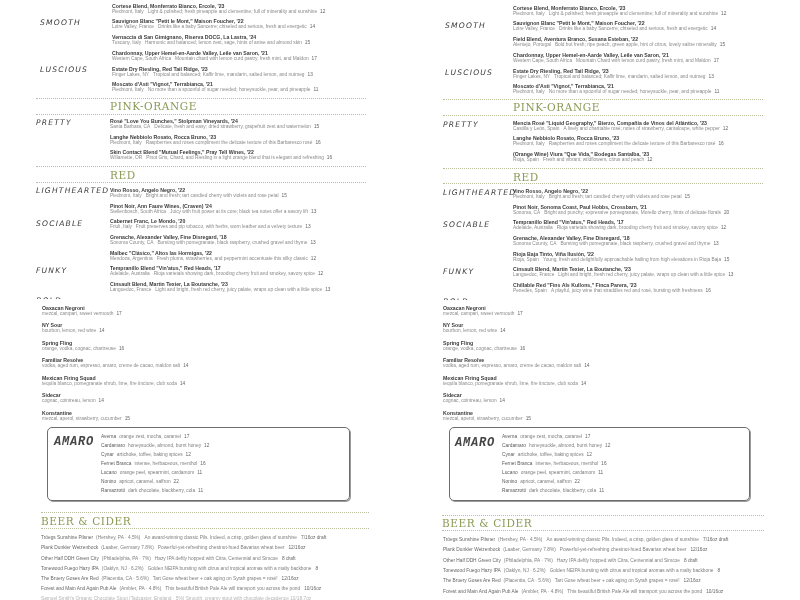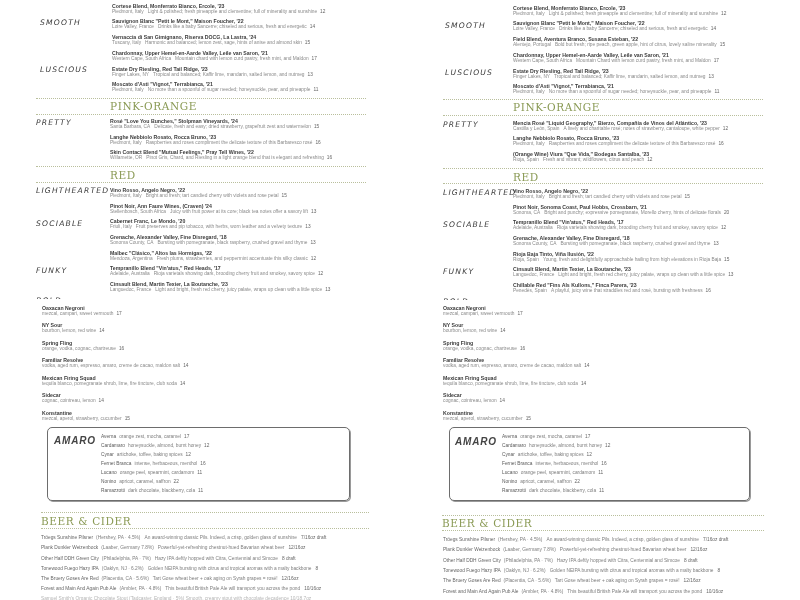--- a/index.html
+++ b/index.html
@@ -28,22 +28,22 @@
     .cocktail { position: absolute; }
     .cocktail .cname { font-size: 5.2px; color: #3b3b3b; font-weight: bold; line-height: 6px; white-space: nowrap; }
     .cocktail .cdesc { font-size: 4.8px; color: #8a8a8a; line-height: 6px; white-space: nowrap; }
     .cocktail .cdesc .price { margin-left: 3px; color: #666; }
 
     .amaro-box {
       position: absolute; border: 1.5px solid #6d6d6d; border-radius: 5px;
       box-shadow: 1px 1px 0 #9a9a9a;
     }
     .amaro-title {
-      position: absolute; font-family: Liberation Sans, sans-serif; font-style: italic; font-weight: bold;
-      font-size: 10px; letter-spacing: 0.8px; color: #444;
+      position: absolute; font-family: Liberation Mono, monospace; font-style: italic; font-weight: bold;
+      font-size: 12px; letter-spacing: 0.8px; color: #444;
     }
     .amaro-item { position: absolute; font-size: 4.8px; color: #7e7e7e; white-space: nowrap; line-height: 6px; }
     .amaro-item .aname { color: #5a5a5a; margin-right: 3px; }
     .amaro-item .price { margin-left: 3px; color: #666; }
 
     .beer { position: absolute; font-size: 4.8px; color: #7e7e7e; white-space: nowrap; line-height: 6px; }
     .beer .bname { color: #666; }
     .beer .borigin { margin-left: 3px; }
     .beer .bdesc { margin-left: 4px; }
     .beer .price { margin-left: 4px; color: #666; }

